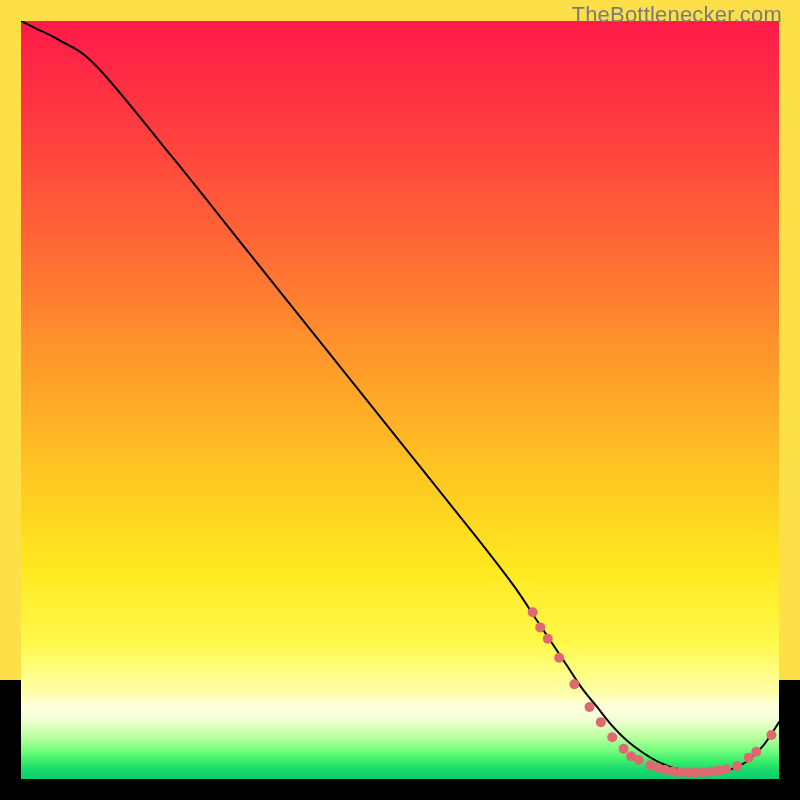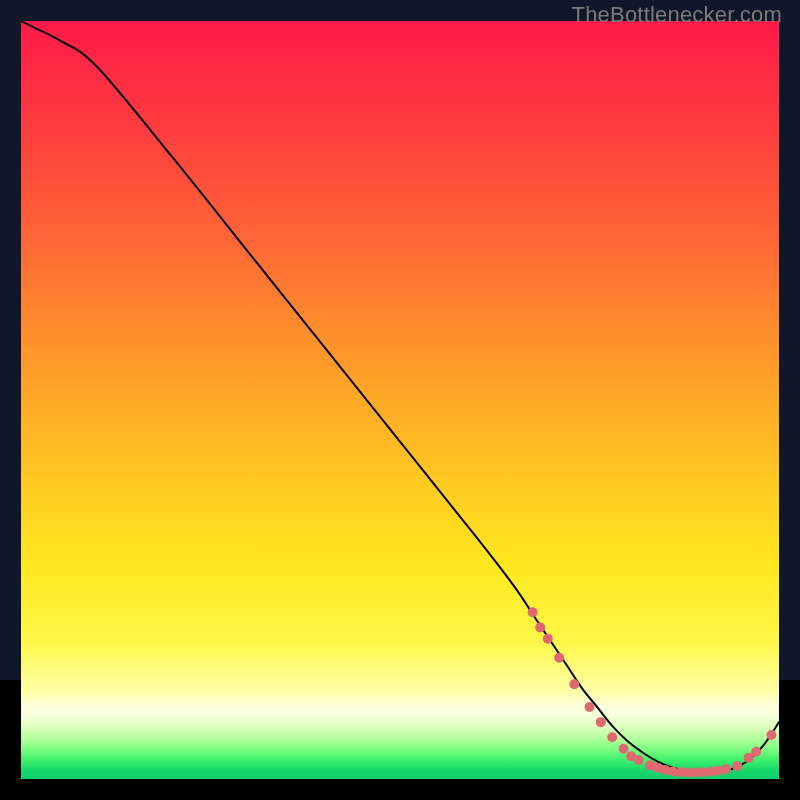--- a/index.html
+++ b/index.html
@@ -8,21 +8,21 @@
     width: 800px;
     height: 800px;
     background: #000;
     overflow: hidden;
     font-family: Arial, Helvetica, sans-serif;
   }
   .stage {
     position: relative;
     width: 800px;
     height: 680px;
-    background: #0f172a;
+    background: #fde047;
   }
   .plot {
     position: absolute;
     left: 21px;
     top: 21px;
     width: 758px;
     height: 758px;
     overflow: hidden;
   }
   .plot svg {

